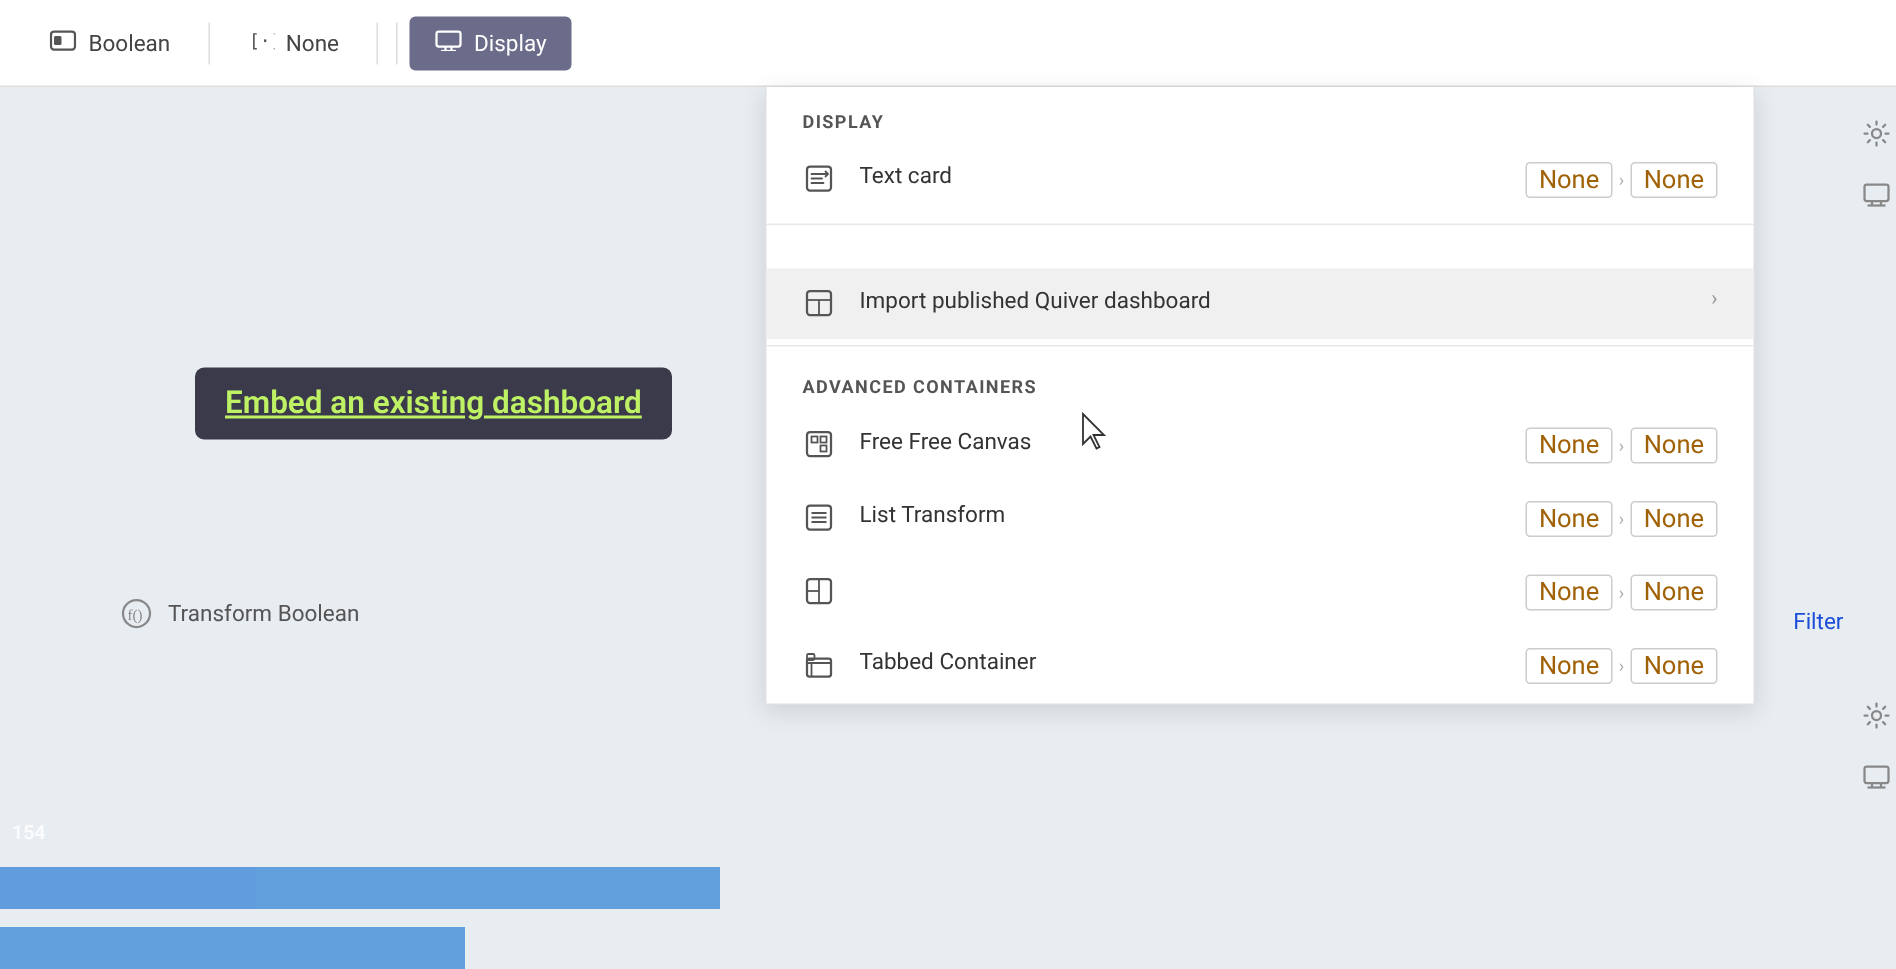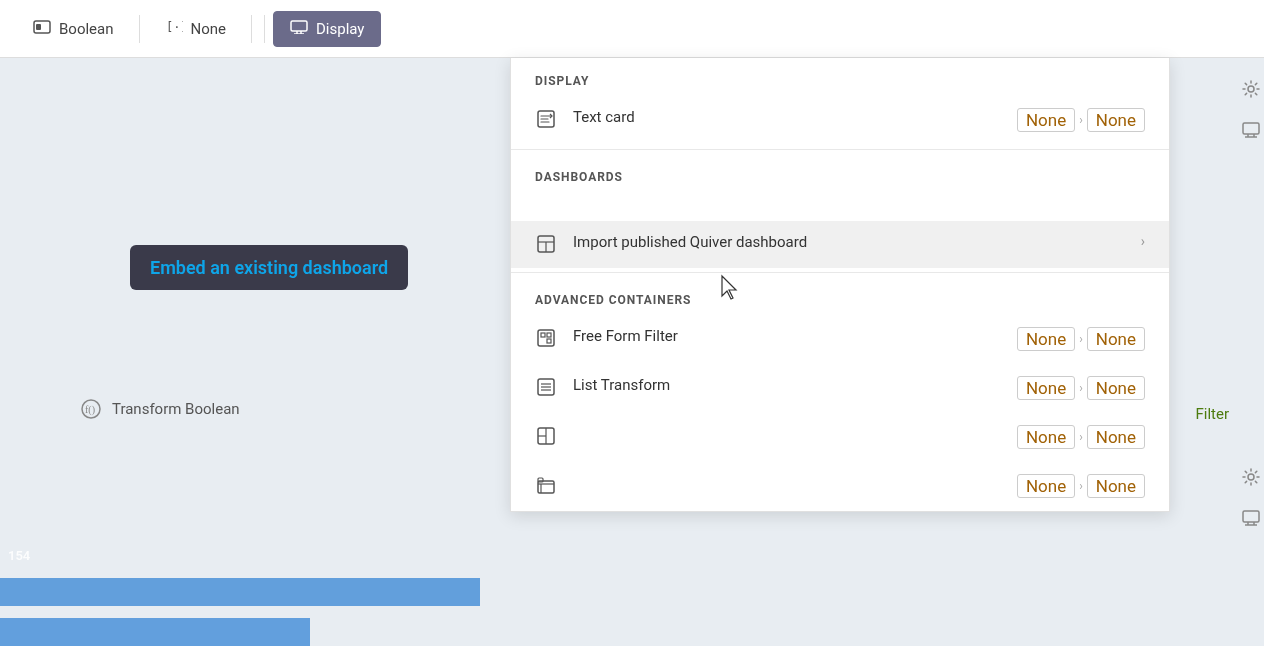--- a/index.html
+++ b/index.html
@@ -112,27 +112,28 @@
       background: #4a90d9;
       opacity: 0.85;
     }
 
     
     .tooltip {
       position: absolute;
       top: 245px;
       left: 130px;
       background: #3a3a4a;
-      color: #0ea5e9;
+      color: #bef264;
       padding: 12px 20px;
       border-radius: 6px;
-      font-size: 18px;
+      font-size: 21px;
       font-weight: 600;
       white-space: nowrap;
       z-index: 10;
+      text-decoration: underline;
     }
 
     
     .dropdown-panel {
       position: absolute;
       top: 58px;
       left: 510px;
       width: 660px;
       background: #fff;
       border: 1px solid #e0e0e0;
@@ -292,21 +293,21 @@
   <span style="color:#888; font-size:16px; cursor:pointer;">
     <svg width="18" height="16" viewBox="0 0 18 16" fill="none">
       <rect x="1" y="1" width="16" height="11" rx="1.5" stroke="#888" stroke-width="1.5" fill="none"></rect>
       <line x1="6" y1="12" x2="6" y2="15" stroke="#888" stroke-width="1.5"></line>
       <line x1="12" y1="12" x2="12" y2="15" stroke="#888" stroke-width="1.5"></line>
       <line x1="3" y1="15" x2="15" y2="15" stroke="#888" stroke-width="1.5"></line>
     </svg>
   </span>
 </div>
 
-<div style="position:absolute; top:405px; right:35px; font-size:15px; color:#4d7c0f;text-align:center;">
+<div style="position:absolute; top:405px; right:35px; font-size:15px; color:#1d4ed8;text-align:center;">
   <span>Filter</span>
 </div>
 
 <div style="position:absolute; top:468px; right:4px; display:flex; flex-direction:column; gap:20px; z-index:5;">
   <span style="color:#888; font-size:16px; cursor:pointer;">
     <svg width="18" height="18" viewBox="0 0 18 18" fill="none">
       <circle cx="9" cy="9" r="3" stroke="#888" stroke-width="1.5"></circle>
       <path d="M9 1v2M9 15v2M1 9h2M15 9h2M3.2 3.2l1.4 1.4M13.4 13.4l1.4 1.4M3.2 14.8l1.4-1.4M13.4 4.6l1.4-1.4" stroke="#888" stroke-width="1.5" stroke-linecap="round"></path>
     </svg>
   </span>
@@ -339,21 +340,20 @@
     <span class="menu-item-label">Text card</span>
     <div class="menu-item-badges">
       <span class="badge">None</span>
       <span class="badge-arrow">›</span>
       <span class="badge">None</span>
     </div>
   </div>
 
   <div class="section-divider"></div>
 
-  <div class="section-header">DASHBOARDS</div>
 
   <div class="menu-item hovered">
     <div class="menu-item-icon">
       <svg width="20" height="20" viewBox="0 0 20 20" fill="none">
         <rect x="2" y="2" width="16" height="16" rx="2" stroke="#555" stroke-width="1.5" fill="none"></rect>
         <line x1="2" y1="8" x2="18" y2="8" stroke="#555" stroke-width="1.2"></line>
         <line x1="10" y1="8" x2="10" y2="18" stroke="#555" stroke-width="1.2"></line>
       </svg>
     </div>
     <span class="menu-item-label">Import published Quiver dashboard</span>
@@ -366,21 +366,21 @@
 
   <div class="menu-item">
     <div class="menu-item-icon">
       <svg width="20" height="20" viewBox="0 0 20 20" fill="none">
         <rect x="2" y="2" width="16" height="16" rx="2" stroke="#555" stroke-width="1.5" fill="none"></rect>
         <rect x="5" y="5" width="4" height="4" stroke="#555" stroke-width="1.2" fill="none"></rect>
         <rect x="11" y="11" width="4" height="4" stroke="#555" stroke-width="1.2" fill="none"></rect>
         <rect x="11" y="5" width="4" height="4" stroke="#555" stroke-width="1.2" fill="none"></rect>
       </svg>
     </div>
-    <span class="menu-item-label">Free Form Filter</span>
+    <span class="menu-item-label">Free Free Canvas</span>
     <div class="menu-item-badges">
       <span class="badge">None</span>
       <span class="badge-arrow">›</span>
       <span class="badge">None</span>
     </div>
   </div>
 
   <div class="menu-item">
     <div class="menu-item-icon">
       <svg width="20" height="20" viewBox="0 0 20 20" fill="none">
@@ -415,20 +415,21 @@
 
   <div class="menu-item">
     <div class="menu-item-icon">
       <svg width="20" height="20" viewBox="0 0 20 20" fill="none">
         <rect x="2" y="6" width="16" height="12" rx="1.5" stroke="#555" stroke-width="1.5" fill="none"></rect>
         <line x1="5" y1="9" x2="5" y2="18" stroke="#555" stroke-width="1.2"></line>
         <line x1="2" y1="9" x2="18" y2="9" stroke="#555" stroke-width="1.2"></line>
         <rect x="2" y="3" width="5" height="4" rx="1" stroke="#555" stroke-width="1.2" fill="none"></rect>
       </svg>
     </div>
+    <span class="menu-item-label">Tabbed Container</span>
     <div class="menu-item-badges">
       <span class="badge">None</span>
       <span class="badge-arrow">›</span>
       <span class="badge">None</span>
     </div>
   </div>
 
 </div>
 
 <div class="cursor">

